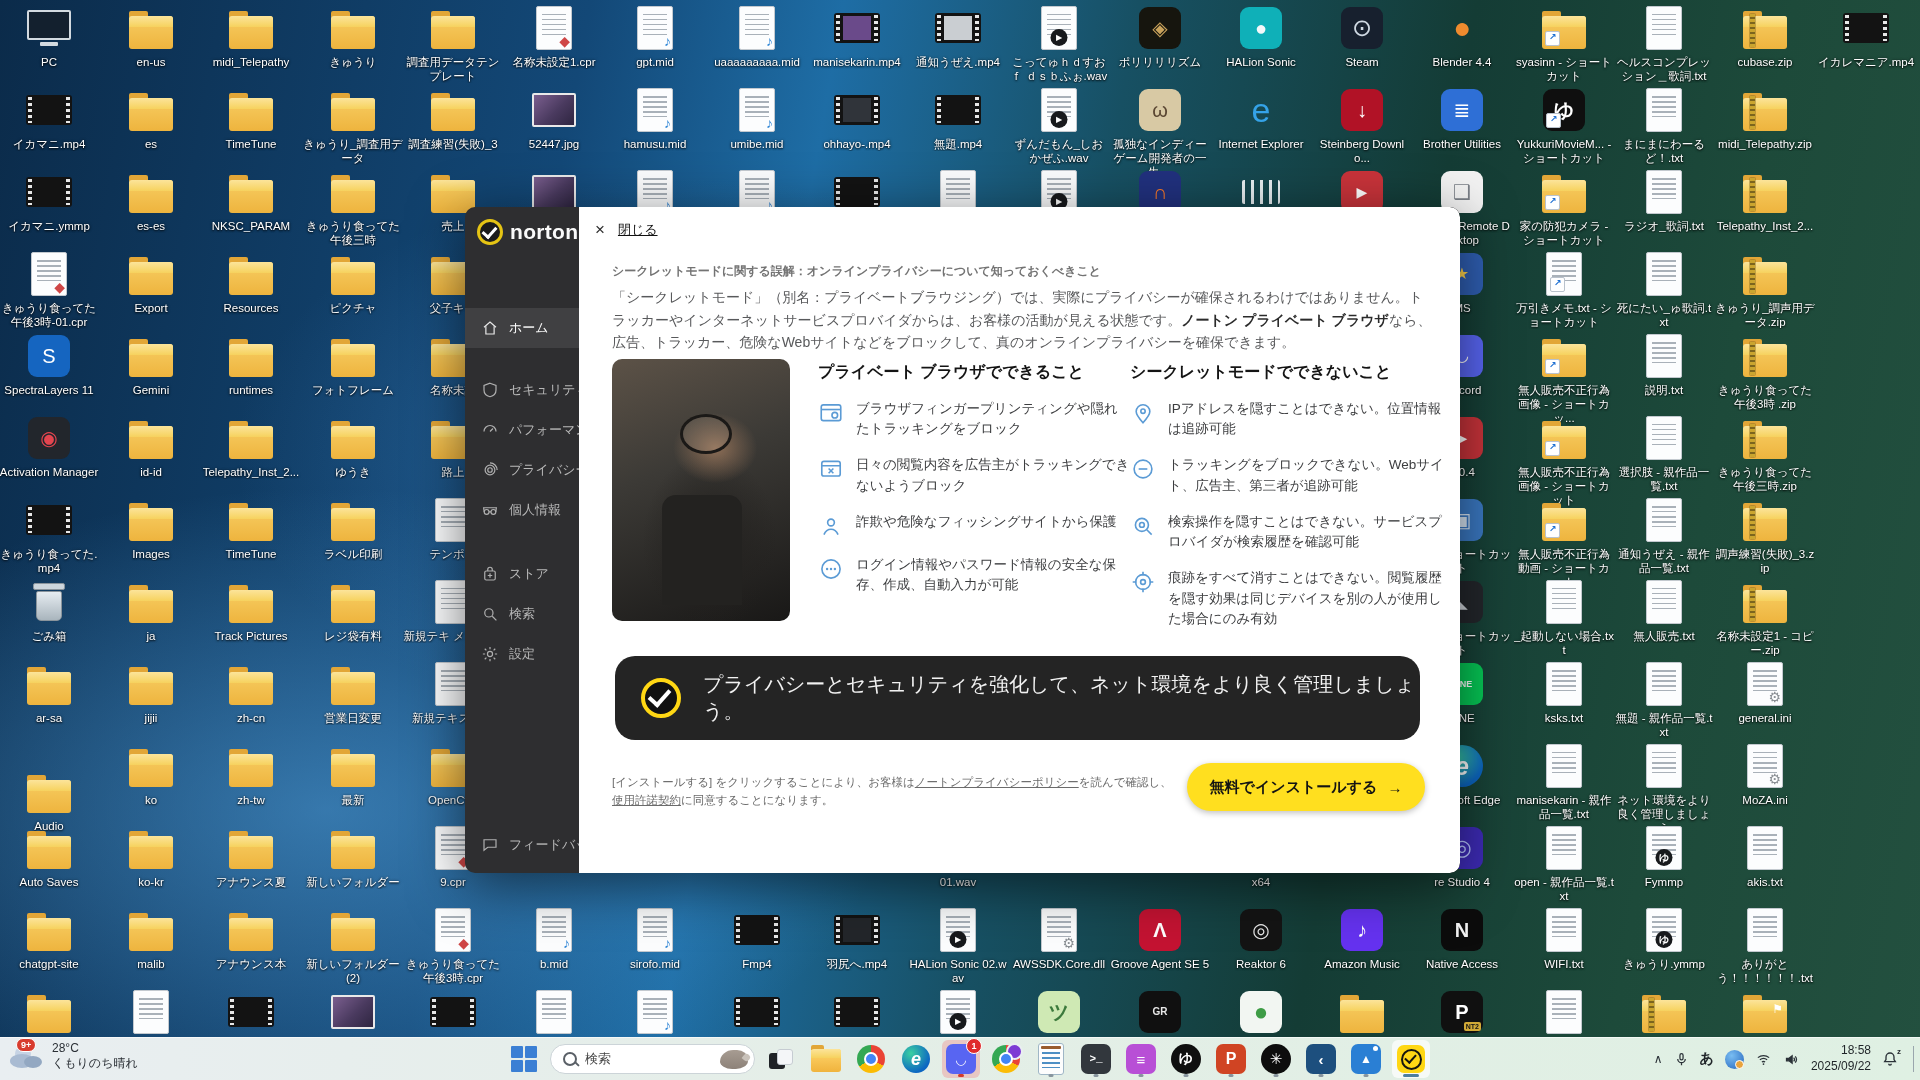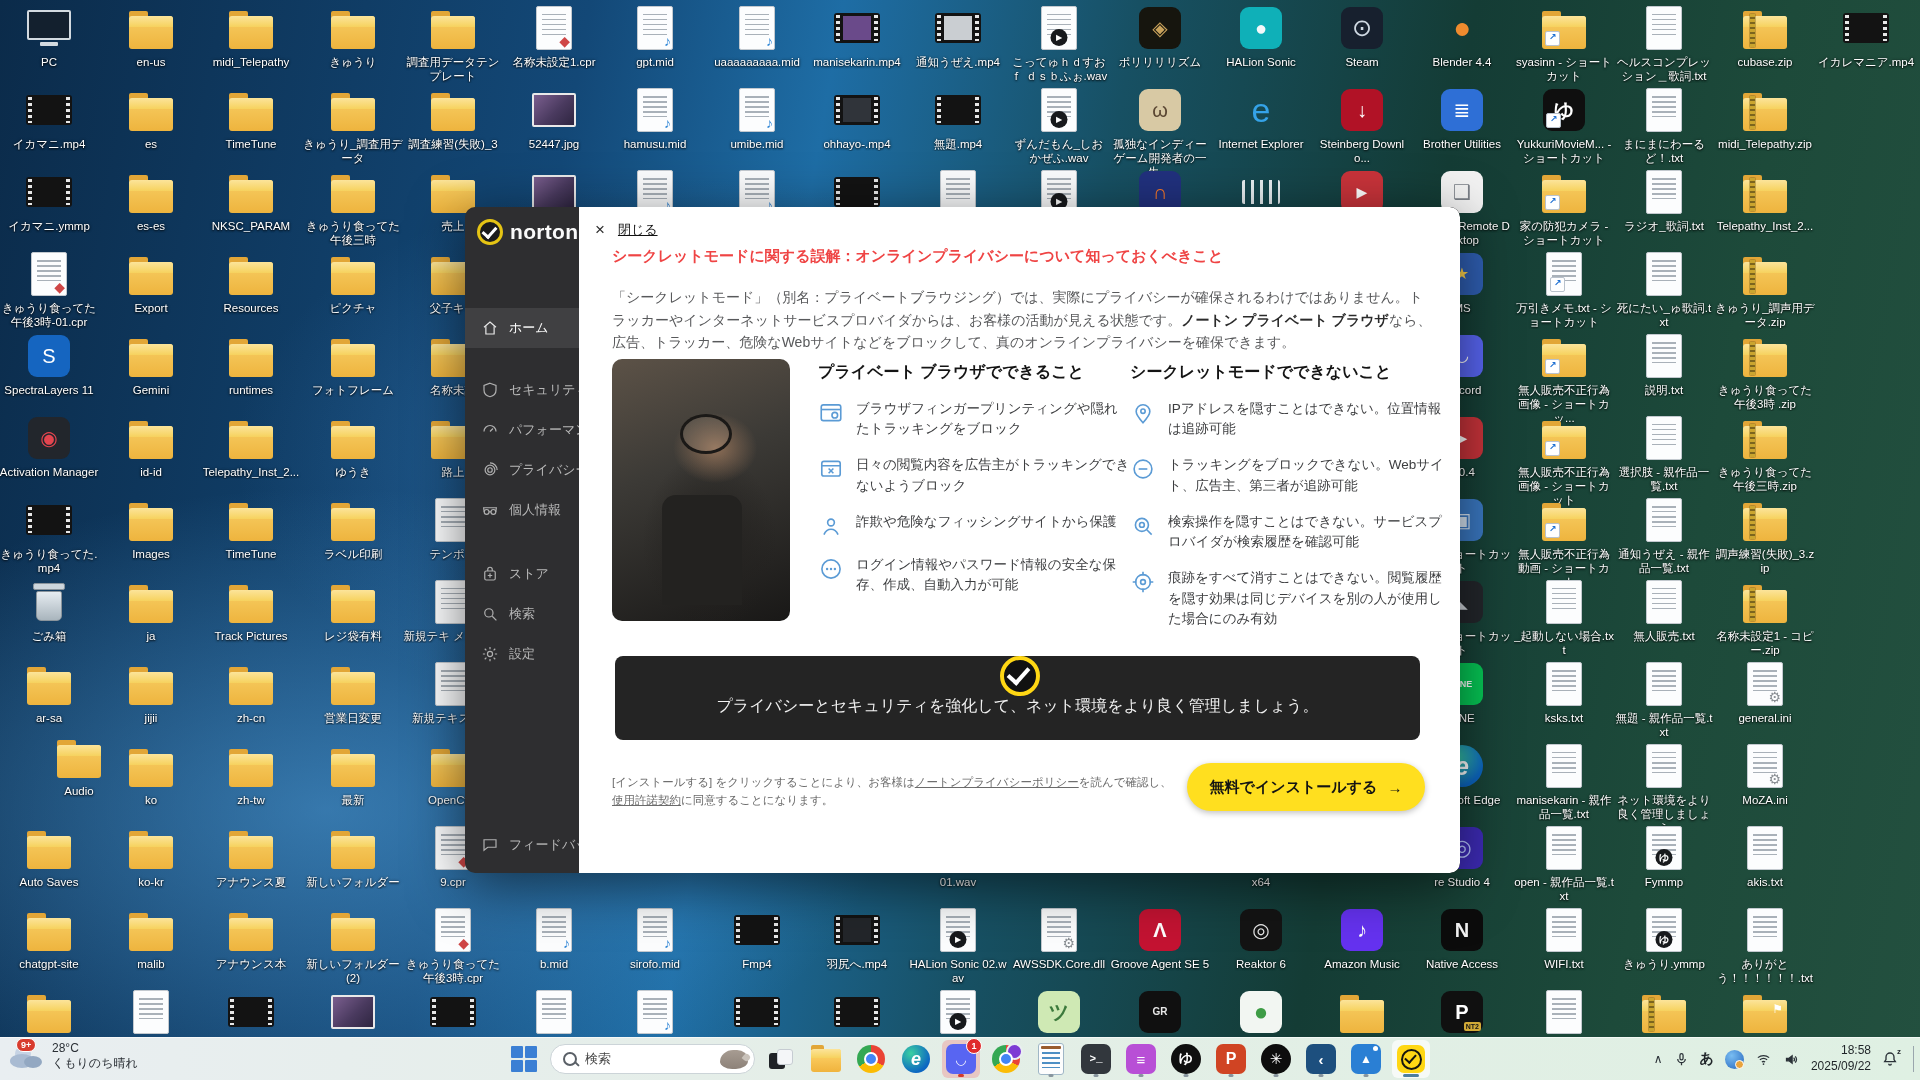--- a/index.html
+++ b/index.html
@@ -57,39 +57,39 @@
   .ncirc{width:20px;height:20px;border:3px solid #e5c414;border-radius:50%;position:relative;background:#1c1c1c;flex-shrink:0;}
   .ncirc::after{content:"";position:absolute;left:5px;top:2px;width:6px;height:11px;border:solid #fff;border-width:0 3px 3px 0;transform:rotate(42deg);}
   .s-item{position:absolute;left:0;width:114px;height:40px;display:flex;align-items:center;gap:10px;padding-left:16px;
     box-sizing:border-box;color:#b8b8b8;font-size:13px;white-space:nowrap;overflow:hidden;cursor:pointer;}
   .s-item.active{background:rgba(255,255,255,.09);color:#fff;}
   .s-item svg{flex-shrink:0;}
   #npanel{position:absolute;left:114px;top:0;right:0;bottom:0;background:#fff;border-radius:0 10px 10px 0;}
   .close-row{position:absolute;left:16px;top:13px;display:flex;align-items:center;gap:13px;}
   .close-x{font-size:17px;color:#2d2d2d;cursor:pointer;}
   .close-lbl{font-size:13px;color:#111;text-decoration:underline;cursor:pointer;}
-  .d-title{position:absolute;left:33px;top:40px;width:822px;font-size:15px;font-weight:bold;color:#ef4444;}
+  .d-title{position:absolute;left:33px;top:56px;width:822px;font-size:12px;font-weight:bold;color:#737373;}
   .d-para{position:absolute;left:33px;top:79px;width:820px;font-size:14px;color:#58595b;line-height:1.62;}
   .d-para b{color:#2b2b2b;}
   .d-cols{position:absolute;left:33px;top:152px;display:flex;}
   .photo{width:178px;height:262px;border-radius:10px;margin-right:28px;flex-shrink:0;overflow:hidden;position:relative;
     background:
       radial-gradient(60px 50px at 58% 34%, #8d6e56, transparent 70%),
       radial-gradient(90px 120px at 55% 70%, #23211f, transparent 75%),
       linear-gradient(160deg,#5c5247 0%,#3c3a36 40%,#191817 100%);}
   .photo::before{content:"";position:absolute;left:40%;top:22%;width:46px;height:34px;border-radius:50%;
     box-shadow:0 0 0 3px #1b1917;background:rgba(210,190,170,.15);}
   .photo::after{content:"";position:absolute;left:28%;top:52%;width:80px;height:110px;border-radius:14px 14px 0 0;background:#232220;}
   .dcol1{width:322px;margin-right:14px;}
   .dcol2{width:312px;}
   .dcol h3{font-size:16px;font-weight:bold;color:#141414;margin:3px 0 16px;line-height:1.3;}
   .ditm{display:flex;gap:12px;margin-bottom:16px;font-size:13.5px;color:#3d3e40;line-height:1.5;}
   .ditm .iw{width:26px;height:26px;flex-shrink:0;margin-top:1px;}
-  .banner{position:absolute;left:36px;top:449px;width:805px;height:84px;background:#242424;border-radius:8px;
-    display:flex;align-items:center;color:#f2f2f2;font-size:16px;flex-direction:column;}
+  .banner{position:absolute;left:36px;top:449px;width:805px;height:84px;background:#242424;border-radius:20px;
+    display:flex;align-items:center;color:#f2f2f2;font-size:20px;}
   .bcirc{width:32px;height:32px;border:4px solid #ffd714;border-radius:50%;position:relative;background:#111;
     margin:0 22px 0 26px;flex-shrink:0;}
   .bcirc::after{content:"";position:absolute;left:8px;top:3px;width:9px;height:17px;border:solid #fff;border-width:0 4px 4px 0;transform:rotate(42deg);}
   .foot-text{position:absolute;left:33px;top:566px;width:560px;font-size:11.5px;color:#6b6b6b;line-height:1.6;}
   .flink{text-decoration:underline;cursor:pointer;}
   .install-btn{position:absolute;left:608px;top:556px;width:238px;height:48px;border-radius:26px;background:#ffdf1f;
     display:flex;align-items:center;justify-content:center;gap:10px;font-size:15px;font-weight:bold;color:#131313;
     cursor:pointer;box-shadow:0 2px 6px rgba(0,0,0,.25);}
   
   #taskbar{position:absolute;left:0;bottom:0;width:1920px;height:42px;z-index:40;
@@ -206,21 +206,21 @@
           </div>
         </div>
         <div class="dlabel">ごみ箱</div>
       </div>
       <div class="ditem" style="left: -1px; top: 660px;">
         <div class="ic">
           <div class="ic-fold"></div>
         </div>
         <div class="dlabel">ar-sa</div>
       </div>
-      <div class="ditem" style="left: -1px; top: 733px; padding-left: 30px;">
+      <div class="ditem" style="left: -1px; top: 768px;">
         <div class="ic">
           <div class="ic-fold"></div>
         </div>
         <div class="dlabel">Audio</div>
       </div>
       <div class="ditem" style="left: -1px; top: 824px;">
         <div class="ic">
           <div class="ic-fold"></div>
         </div>
         <div class="dlabel">Auto Saves</div>

